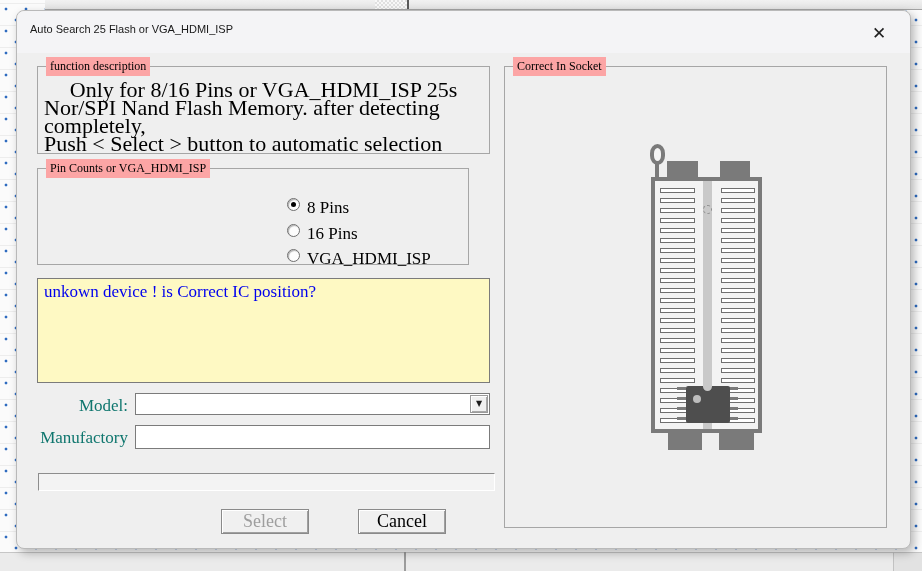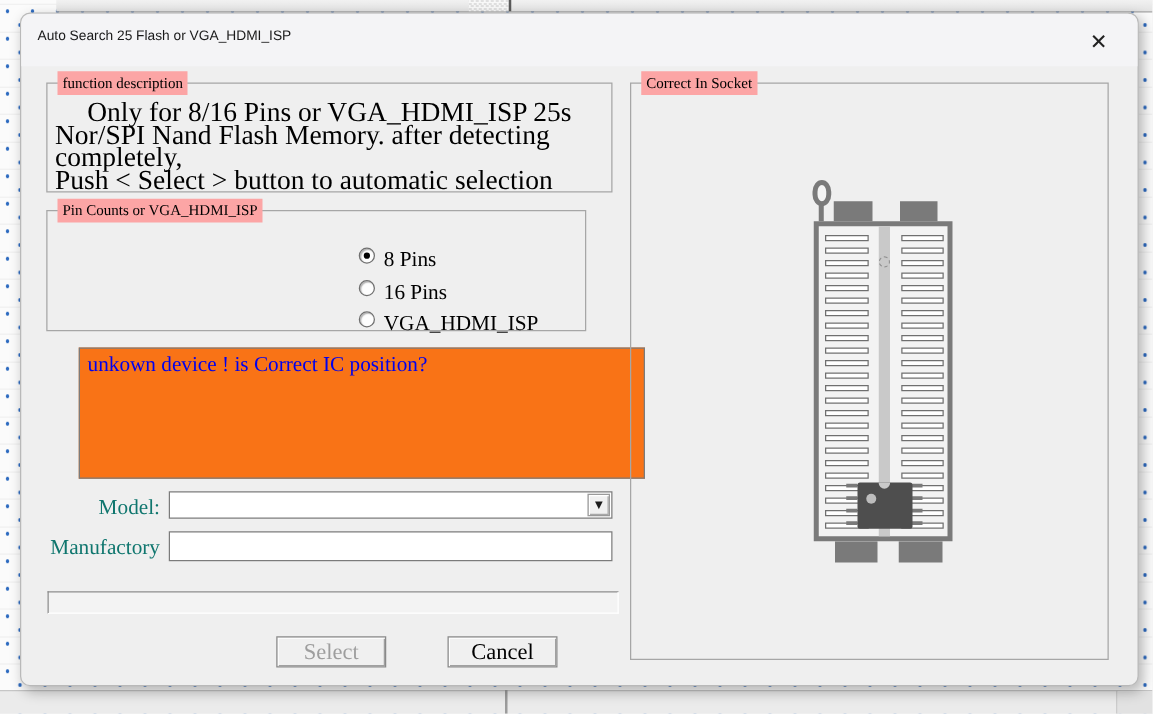--- a/index.html
+++ b/index.html
@@ -82,21 +82,21 @@
     box-shadow:inset 1px 1px 1px rgba(0,0,0,.3);
     display:flex;align-items:center;justify-content:center;flex:0 0 auto;
   }
   .radio-dot{width:5px;height:5px;border-radius:50%;background:#000;display:none;}
   .radio-option.selected .radio-dot{display:block;}
   .radio-label{margin-left:7px;font-size:17px;color:#000;white-space:nowrap;}
 
   
   .message-box{
     position:absolute;left:20px;top:267px;width:453px;height:105px;
-    background:#f97316;border:1px solid #7b7b7b;box-sizing:border-box;margin-left:26px;
+    background:#fef9c3;border:1px solid #7b7b7b;box-sizing:border-box;
   }
   .message-text{padding:3px 6px;font-size:17px;}
 
   
   .field-label{position:absolute;font-size:17px;color:#0f766e;text-align:right;}
   .model-label{left:14px;top:385px;width:97px;}
   .manufactory-label{left:14px;top:417px;width:97px;}
   .combobox{
     position:absolute;left:118px;top:382px;width:355px;height:22px;
     background:#fff;border:1px solid #7b7b7b;box-sizing:border-box;cursor:pointer;

